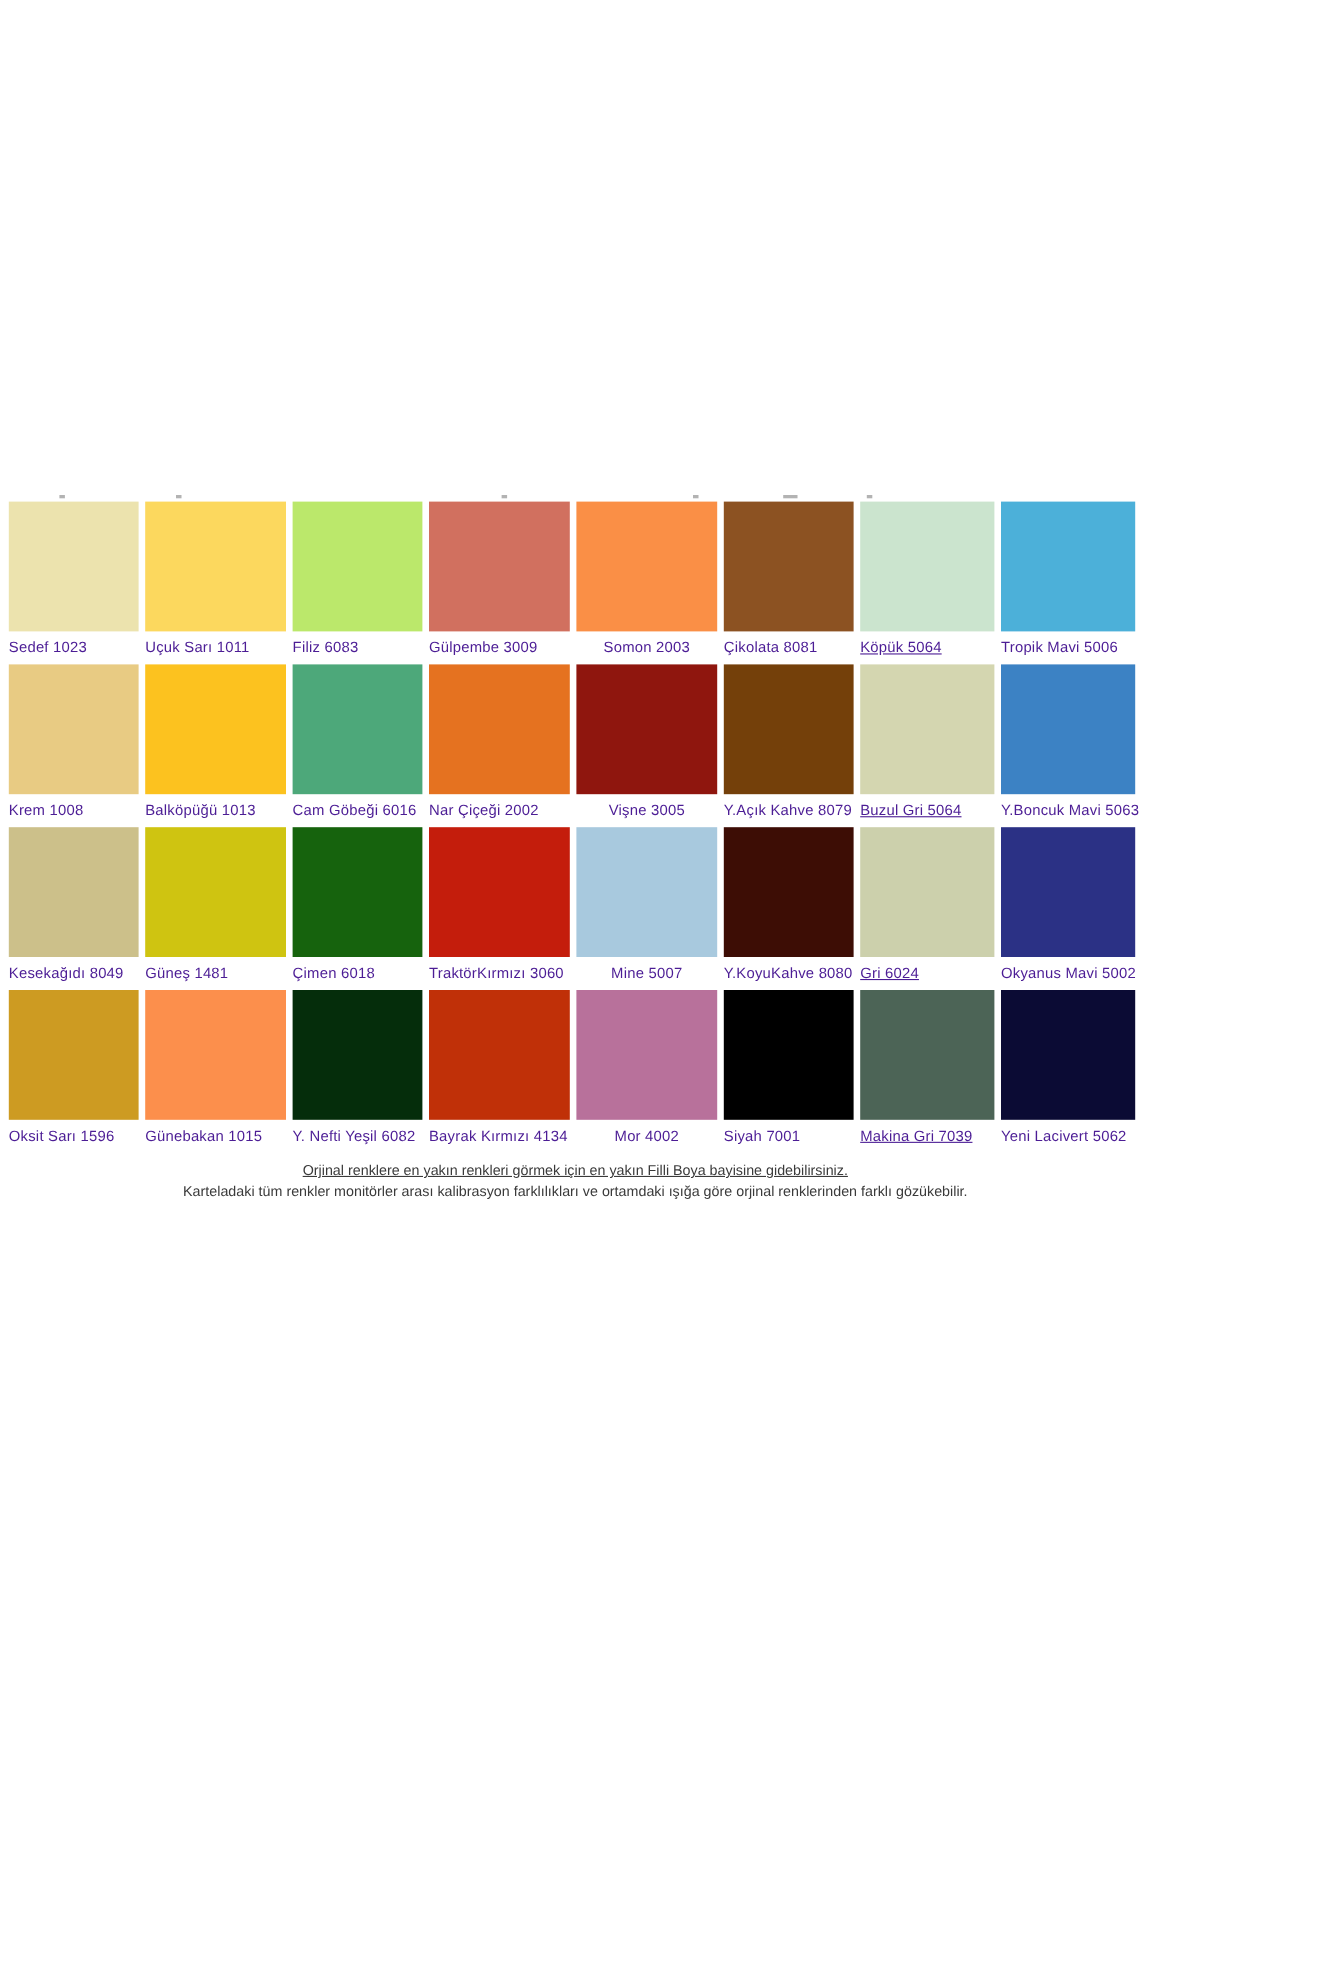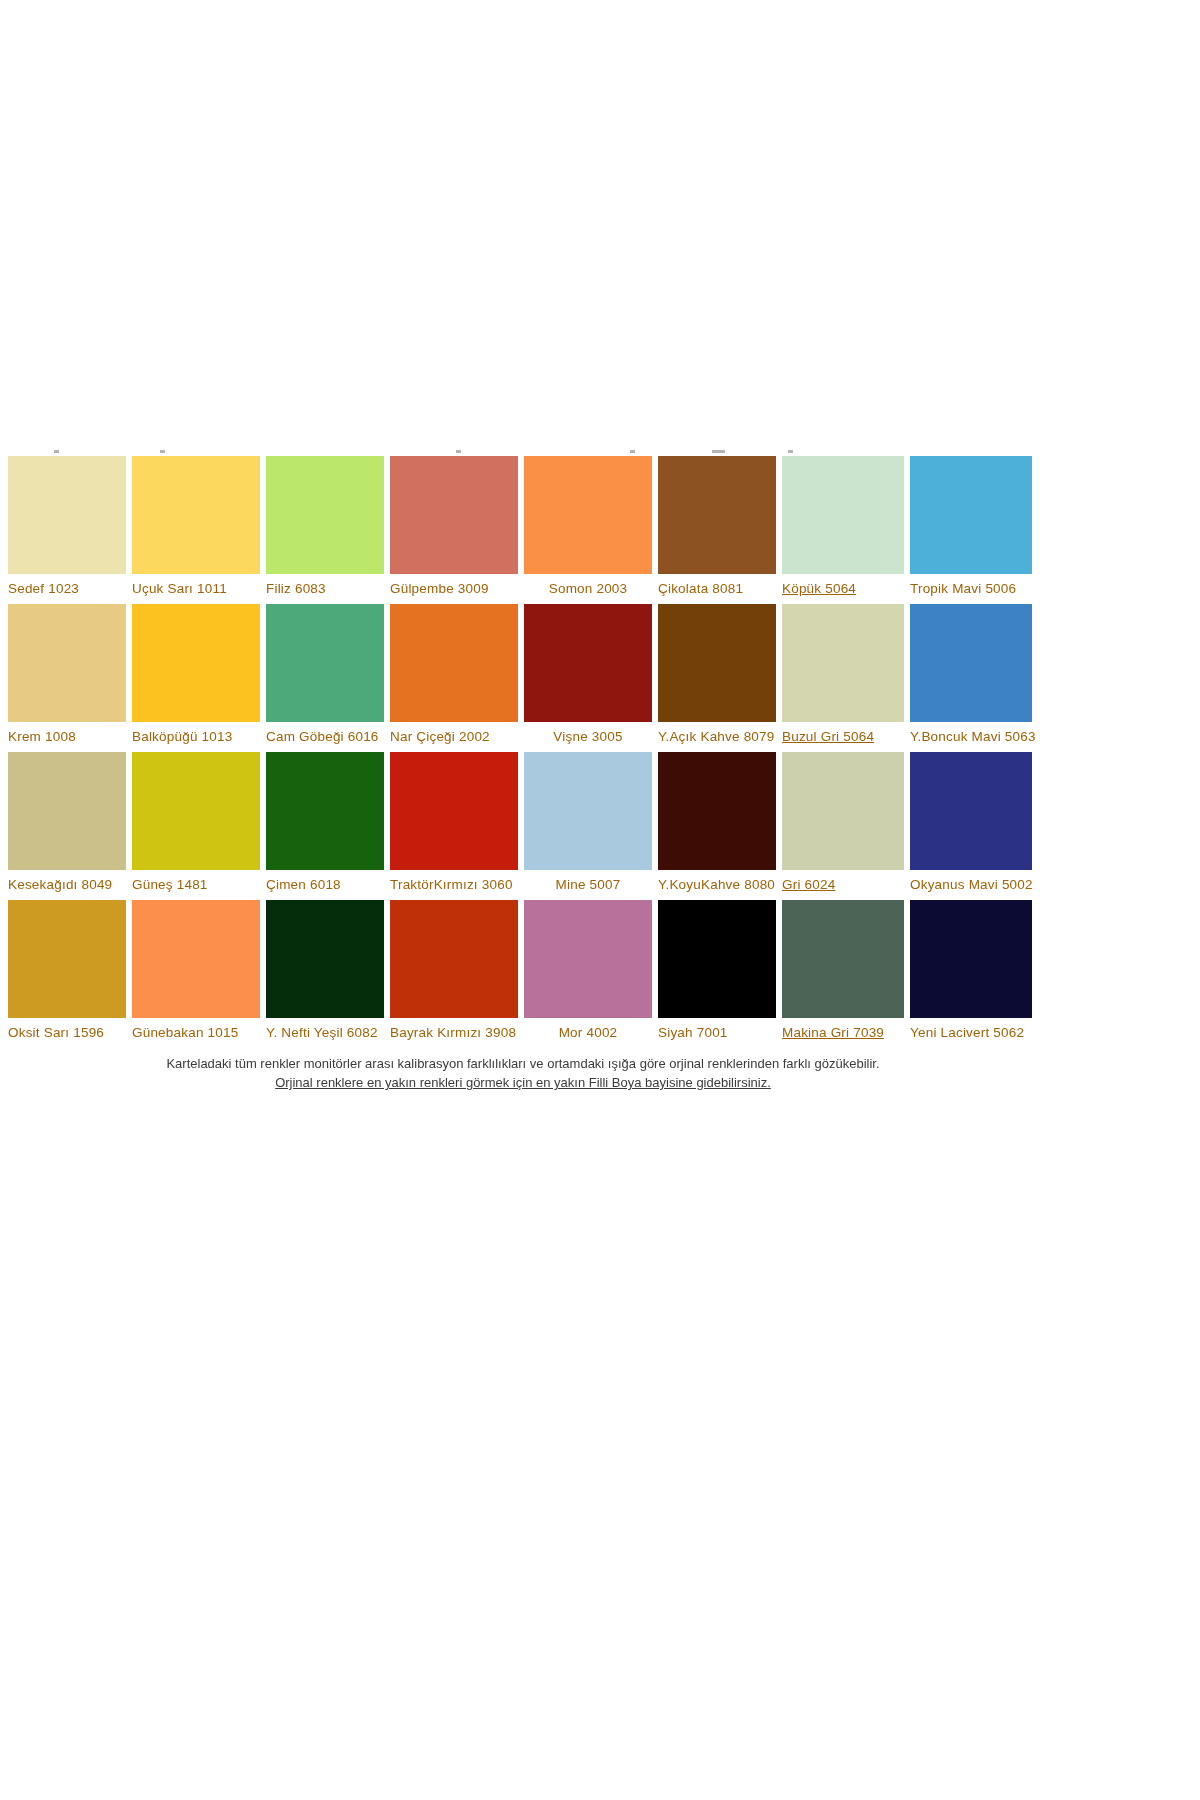--- a/index.html
+++ b/index.html
@@ -46,21 +46,21 @@
     display: flex;
     width: 100%;
     height: 30px;
     align-items: center;
   }
 
   .label-cell {
     box-sizing: border-box;
     padding-right: 6px;
     font-size: 13.5px;
-    color: #a16207;
+    color: #4c1d95;
     letter-spacing: 0.2px;
     white-space: nowrap;
     overflow: visible;
     line-height: 30px;
   }
 
   
   .c0 { width: 124px; }
   .c1 { width: 134px; }
   .c2 { width: 124px; }
@@ -248,25 +248,25 @@
         <span class="swatch" style="background-color: rgb(76, 100, 86);"></span>
       </div>
     <div class="swatch-cell c7">
         <span class="swatch" style="background-color: rgb(11, 11, 52);"></span>
       </div>
   </div>
   <div class="label-row">
     <div class="label-cell c0">Oksit Sarı 1596</div>
     <div class="label-cell c1">Günebakan 1015</div>
     <div class="label-cell c2">Y. Nefti Yeşil 6082</div>
-    <div class="label-cell c3">Bayrak Kırmızı 3908</div>
+    <div class="label-cell c3">Bayrak Kırmızı 4134</div>
     <div class="label-cell c4">Mor 4002</div>
     <div class="label-cell c5">Siyah 7001</div>
     <div class="label-cell c6">Makina Gri 7039</div>
     <div class="label-cell c7">Yeni Lacivert 5062</div>
   </div>
 
   <div id="disclaimer">
+    <div class="line underline">Orjinal renklere en yakın renkleri görmek için en yakın Filli Boya bayisine gidebilirsiniz.</div>
     <div class="line">Karteladaki tüm renkler monitörler arası kalibrasyon farklılıkları ve ortamdaki ışığa göre orjinal renklerinden farklı gözükebilir.</div>
-    <div class="line underline">Orjinal renklere en yakın renkleri görmek için en yakın Filli Boya bayisine gidebilirsiniz.</div>
   </div>
 
 </div>
 
 </body></html>

